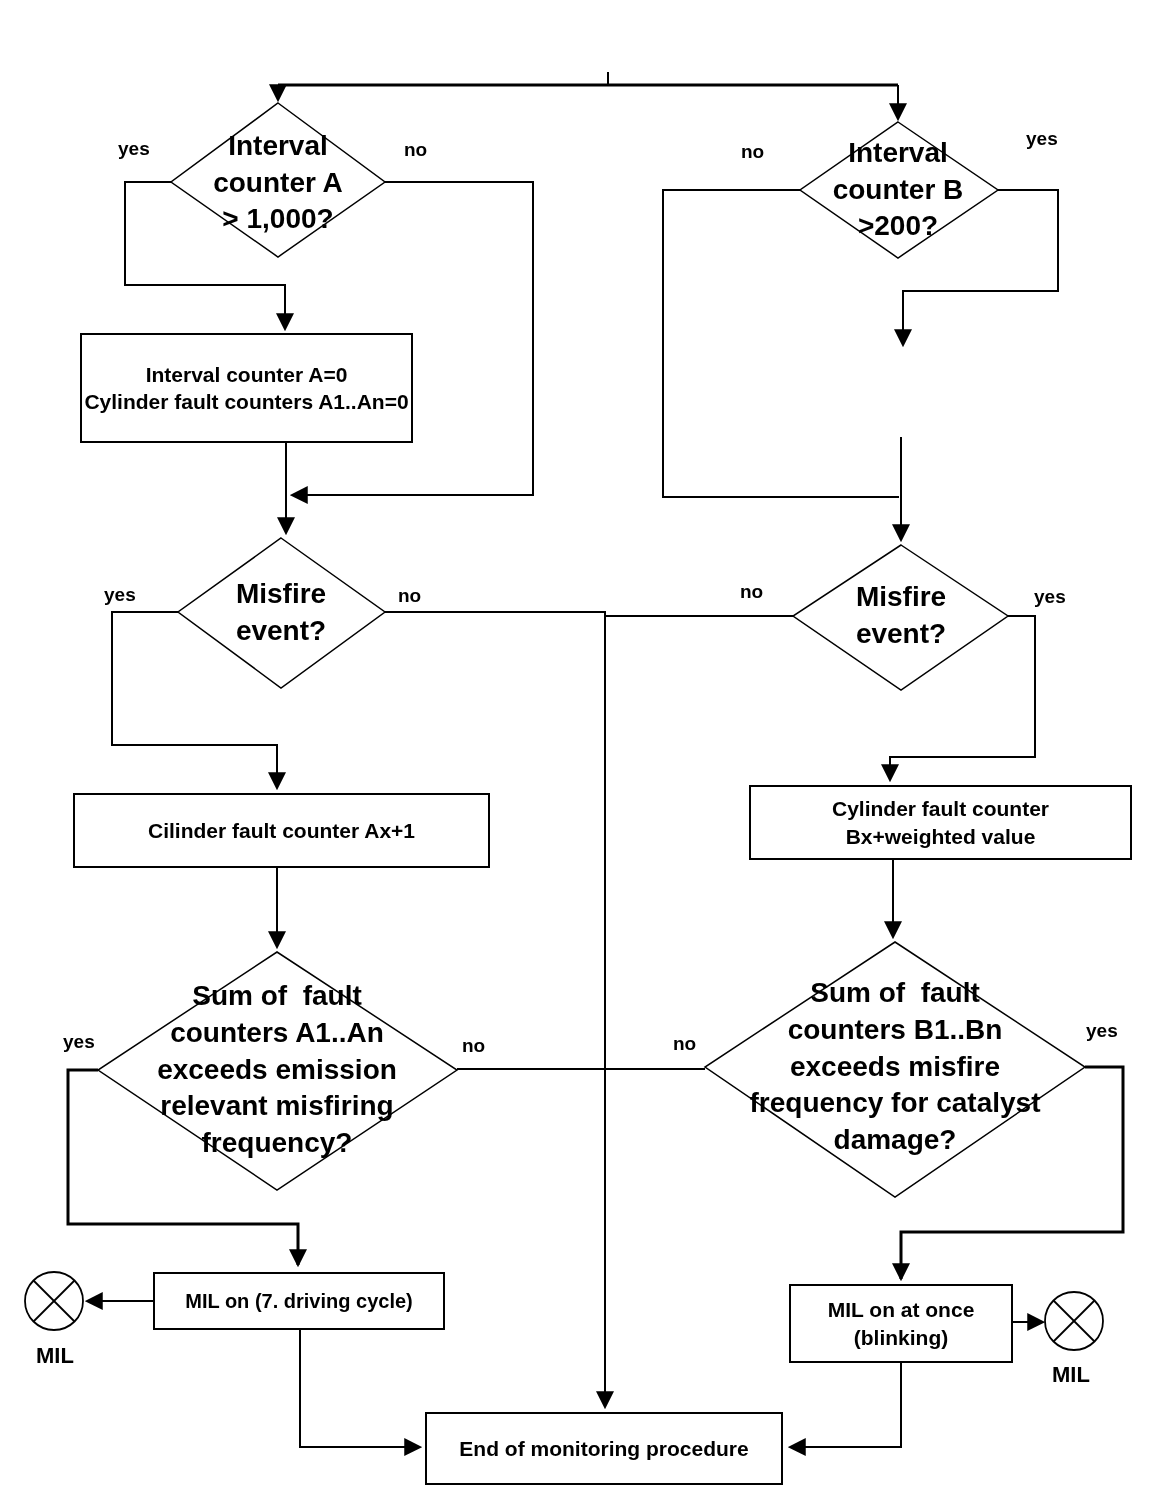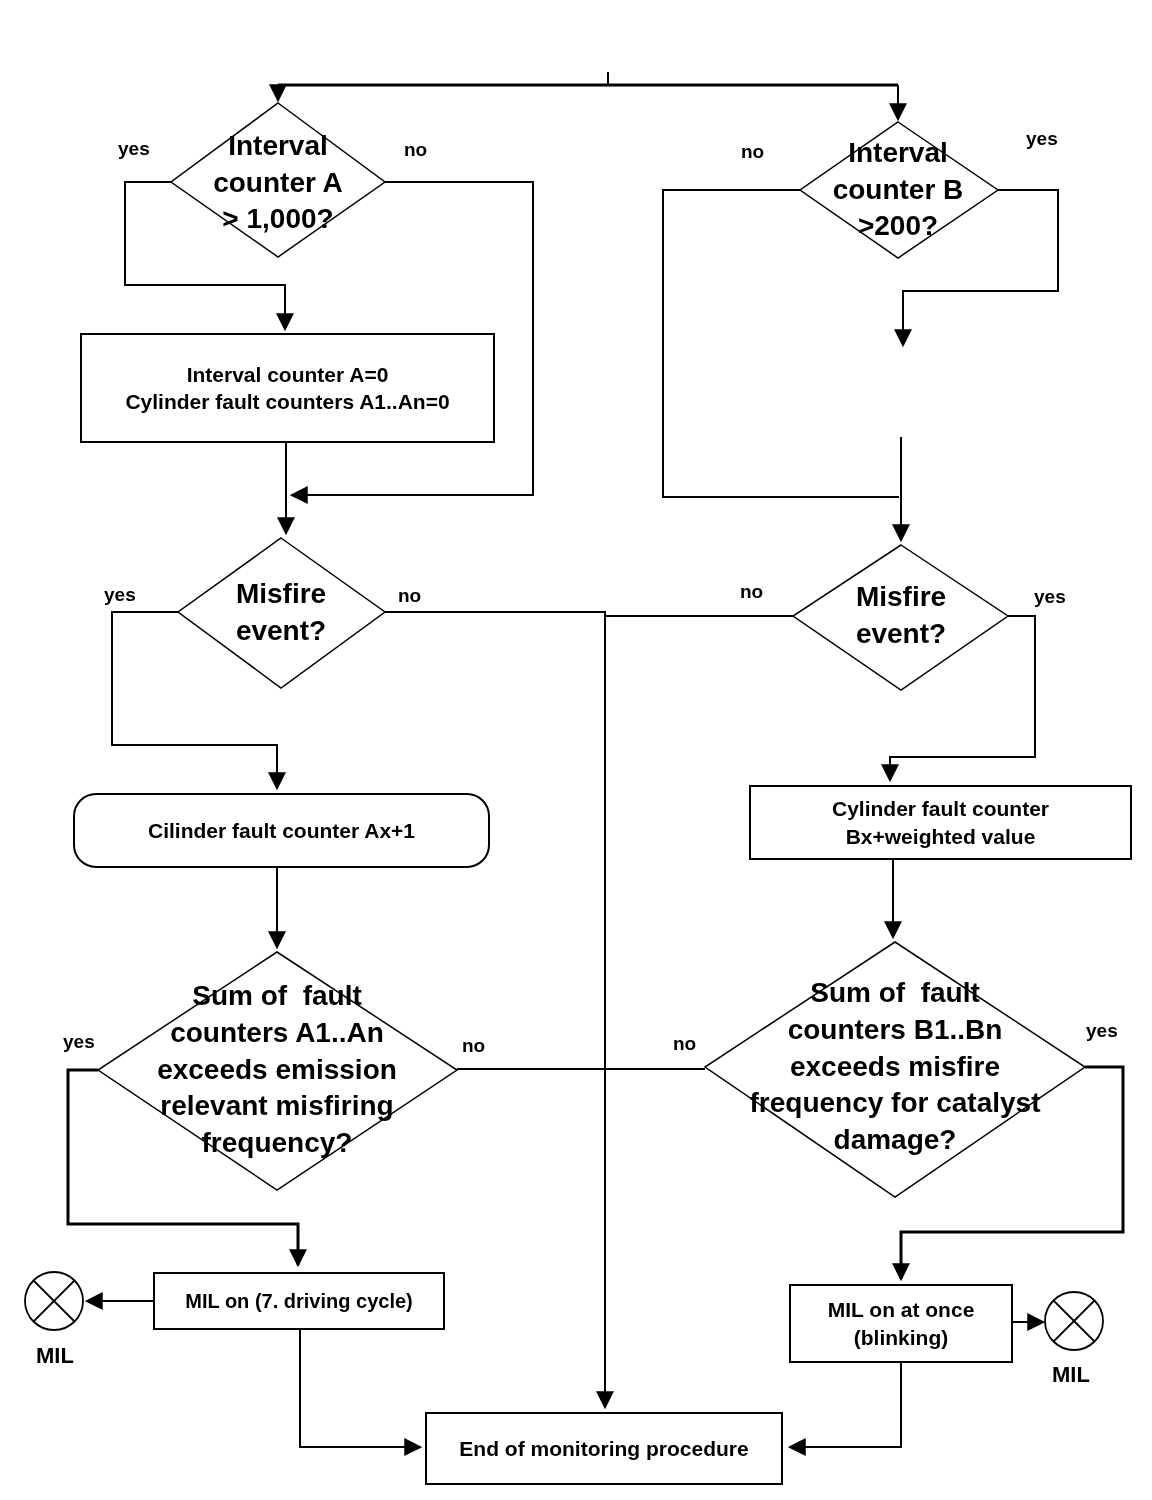--- a/index.html
+++ b/index.html
@@ -74,25 +74,25 @@
       <line x1="74.5" y1="1280.5" x2="33.5" y2="1321.5" stroke="#000" stroke-width="1.8"></line>
     </g>
     <g>
       <circle class="lamp" cx="1074" cy="1321" r="29"></circle>
       <line x1="1053.5" y1="1300.5" x2="1094.5" y2="1341.5" stroke="#000" stroke-width="1.8"></line>
       <line x1="1094.5" y1="1300.5" x2="1053.5" y2="1341.5" stroke="#000" stroke-width="1.8"></line>
     </g>
   </svg>
 
 
-  <div class="box" style="left:80px; top:333px; width:415px; height:110px;">Interval counter A=0
+  <div class="box" style="left:80px; top:333px; width:333px; height:110px;">Interval counter A=0
 Cylinder fault counters A1..An=0</div>
 
 
-  <div class="box" style="left:73px; top:793px; width:417px; height:75px;border-radius:23px;">Cilinder fault counter Ax+1</div>
+  <div class="box" style="left:73px; top:793px; width:417px; height:75px;">Cilinder fault counter Ax+1</div>
 
   <div class="box" style="left:749px; top:785px; width:383px; height:75px;">Cylinder fault counter
 Bx+weighted value</div>
 
   <div class="box" style="left:153px; top:1272px; width:292px; height:58px; font-size:20px;">MIL on (7. driving cycle)</div>
 
   <div class="box" style="left:425px; top:1412px; width:358px; height:73px;">End of monitoring procedure</div>
 
   <div class="box" style="left:789px; top:1284px; width:224px; height:79px;">MIL on at once
 (blinking)</div>

